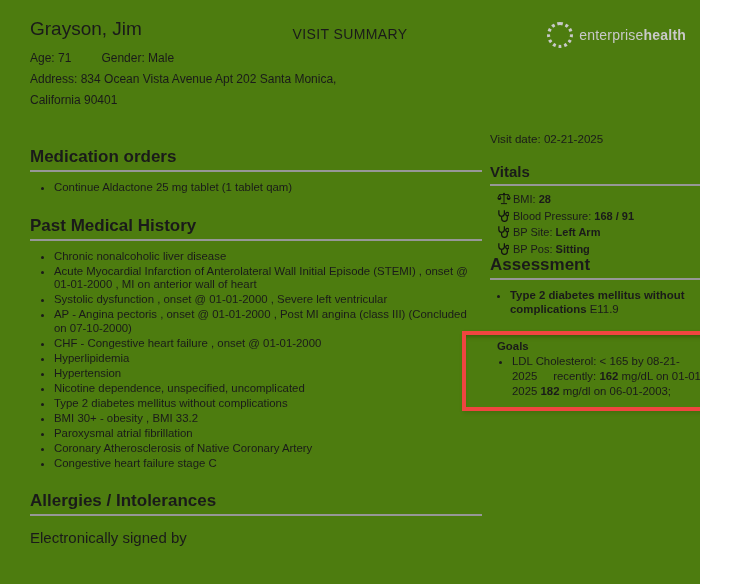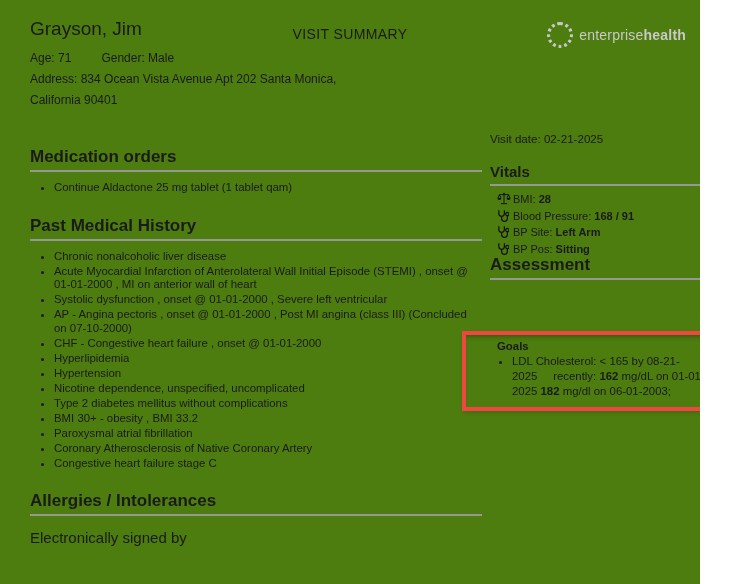--- a/index.html
+++ b/index.html
@@ -130,20 +130,23 @@
                 <path d="M5 7.9 v2.3 a3.1 3.1 0 0 0 6.2 0 V7.4"></path>
                 <circle cx="11.2" cy="5.5" r="1.8"></circle>
               </g>
             </svg></span><span>BP Pos: </span><span class="b">Sitting</span></div>
       </div>
   </div>
 
   <div class="assessment">
     <h2>Assessment</h2>
     <div class="rule" style="background: rgb(151, 151, 151);"></div>
+    <ul>
+        <li><span style="white-space: pre-wrap; font-weight: bold;">Type 2 diabetes mellitus without complications</span><span style="white-space: pre-wrap; font-weight: normal;"> E11.9</span></li>
+      </ul>
   </div>
 
   <div class="goals-box" style="border-color: rgb(240, 69, 64);">
     <div class="goals-title">Goals</div>
     <ul>
         <li><span style="white-space: pre-wrap; font-weight: normal;">LDL Cholesterol: &lt; 165 by 08-21-2025     recently: </span><span style="white-space: pre-wrap; font-weight: bold;">162</span><span style="white-space: pre-wrap; font-weight: normal;"> mg/dL on 01-01-2025 </span><span style="white-space: pre-wrap; font-weight: bold;">182</span><span style="white-space: pre-wrap; font-weight: normal;"> mg/dl on 06-01-2003;</span></li>
       </ul>
   </div>
 
 </div>

